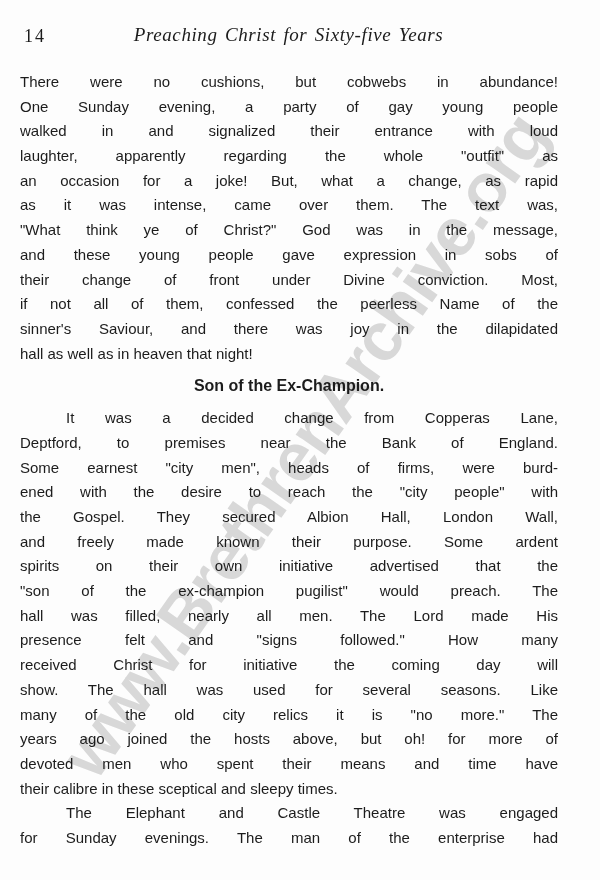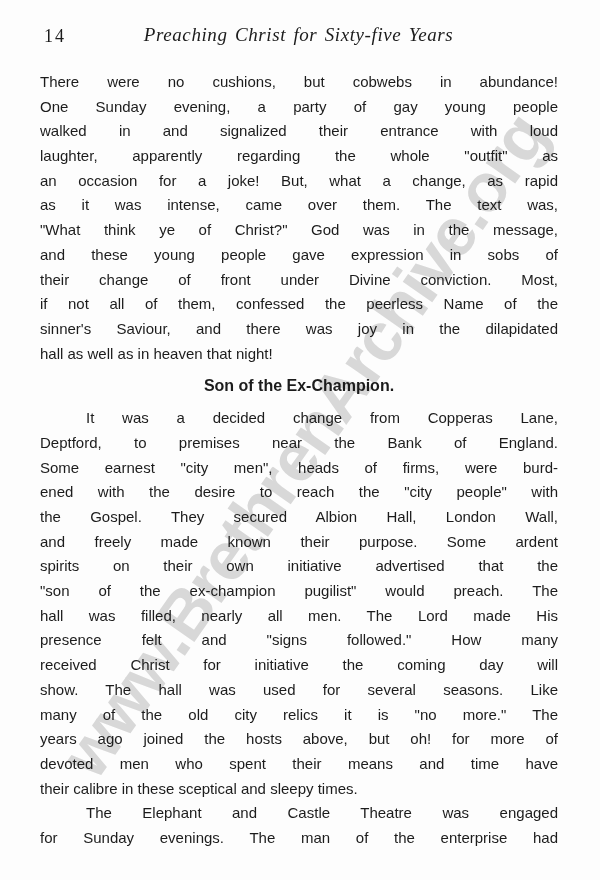--- a/index.html
+++ b/index.html
@@ -25,21 +25,21 @@
     letter-spacing: -2px;
     color: #d8d8d8;
     white-space: nowrap;
     z-index: 0;
     user-select: none;
   }
 
   .content {
     position: relative;
     z-index: 1;
-    padding: 24px 42px 0 40px;
+    padding: 24px 42px 0 20px;
   }
 
   .header { position: relative; height: 24px; margin-bottom: 22px; }
   .pagenum {
     position: absolute; left: 4px; top: 2px;
     font-family: "Liberation Serif", serif;
     font-size: 18px;
     letter-spacing: 2px;
   }
   .runtitle {

